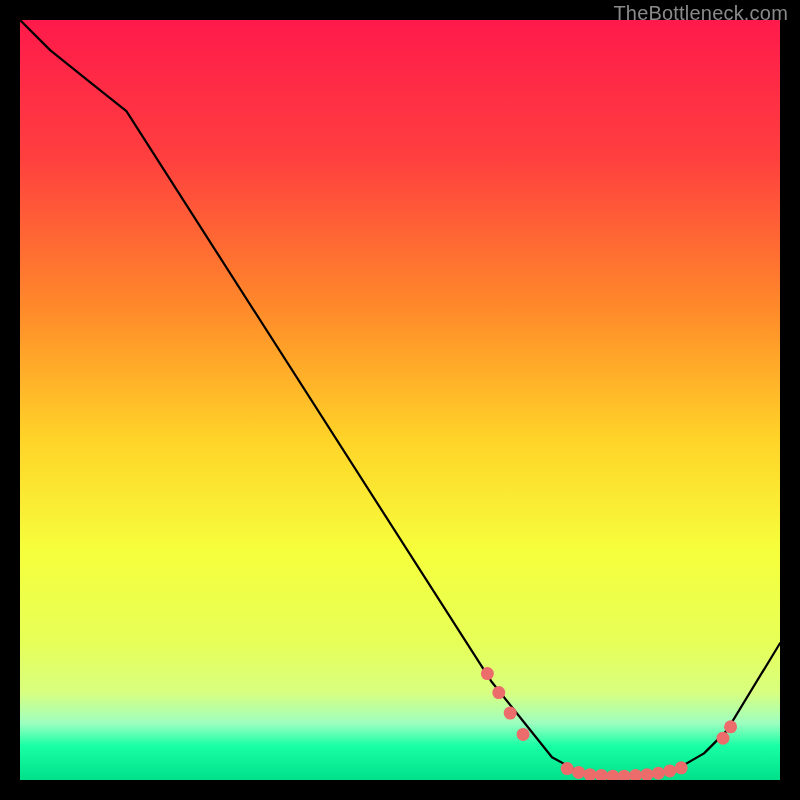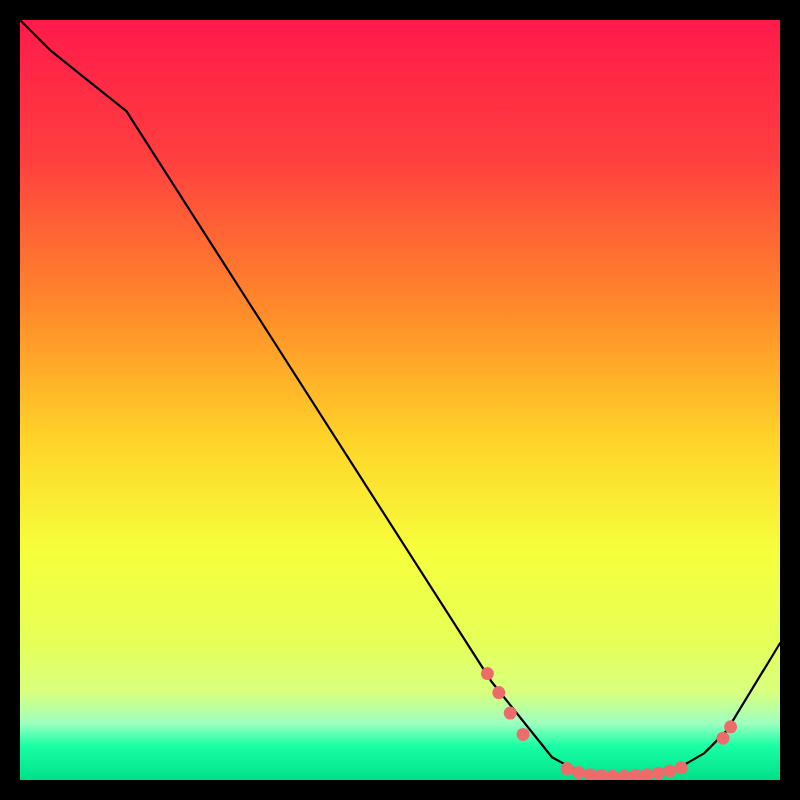--- a/index.html
+++ b/index.html
@@ -71,13 +71,14 @@
         <circle cx="615.6" cy="755.4" r="6.5" fill="#ec6b6b"></circle>
         <circle cx="627.0" cy="754.7" r="6.5" fill="#ec6b6b"></circle>
         <circle cx="638.4" cy="753.2" r="6.5" fill="#ec6b6b"></circle>
         <circle cx="649.8" cy="750.9" r="6.5" fill="#ec6b6b"></circle>
         <circle cx="661.2" cy="747.8" r="6.5" fill="#ec6b6b"></circle>
         <circle cx="703.0" cy="718.2" r="6.5" fill="#ec6b6b"></circle>
         <circle cx="710.6" cy="706.8" r="6.5" fill="#ec6b6b"></circle>
       </g>
   </svg>
 
+  <div class="watermark">TheBottleneck.com</div>
 </div>
 
 </body></html>

